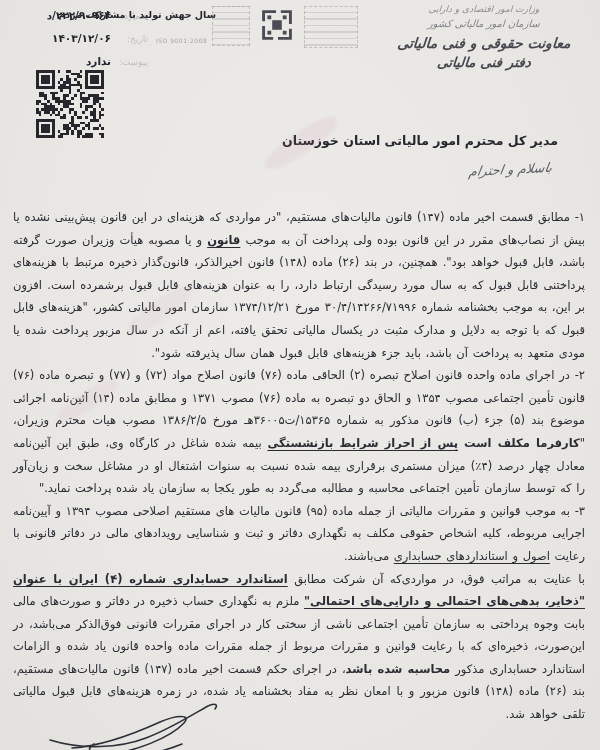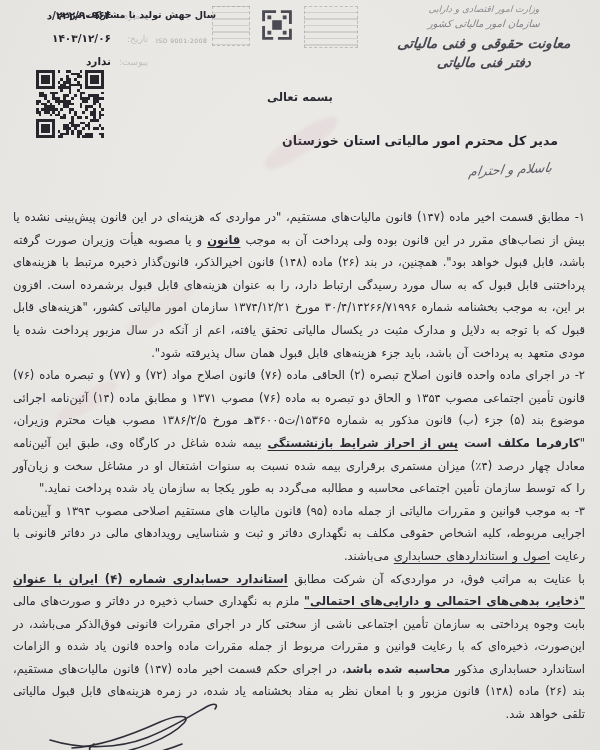--- a/index.html
+++ b/index.html
@@ -322,21 +322,20 @@
     </svg>
   </div>
 
   <div class="org-col">
     <div class="org-1">وزارت امور اقتصادی و دارایی</div>
     <div class="org-2">سازمان امور مالیاتی کشور</div>
     <div class="org-3">معاونت حقوقی و فنی مالیاتی</div>
     <div class="org-4">دفتر فنی مالیاتی</div>
   </div>
 
-  <div class="besmele">بسمه تعالی</div>
 
   <div class="recipient">
     <div class="rec-title">مدیر کل محترم امور مالیاتی استان خوزستان</div>
     <div><span class="salutation">باسلام و احترام</span></div>
   </div>
 
   <div class="body-text">
     <div>
         <p class="para"><span>۱- مطابق قسمت اخیر ماده (۱۴۷) قانون مالیات‌های مستقیم، "در مواردی که هزینه‌ای در این قانون پیش‌بینی نشده یا بیش از نصاب‌های مقرر در این قانون بوده ولی پرداخت آن به موجب </span><span class="seg-b seg-u">قانون</span><span> و یا مصوبه هیأت وزیران صورت گرفته باشد، قابل قبول خواهد بود". همچنین، در بند (۲۶) ماده (۱۴۸) قانون اخیرالذکر، قانون‌گذار ذخیره مرتبط با هزینه‌های پرداختنی قابل قبول که به سال مورد رسیدگی ارتباط دارد، را به عنوان هزینه‌های قابل قبول برشمرده است. افزون بر این، به موجب بخشنامه شماره ۳۰/۴/۱۴۲۶۶/۷۱۹۹۶ مورخ ۱۳۷۴/۱۲/۲۱ سازمان امور مالیاتی کشور، "هزینه‌های قابل قبول که با توجه به دلایل و مدارک مثبت در یکسال مالیاتی تحقق یافته، اعم از آنکه در سال مزبور پرداخت شده یا مودی متعهد به پرداخت آن باشد، باید جزء هزینه‌های قابل قبول همان سال پذیرفته شود".</span></p>
         <p class="para"><span>۲- در اجرای ماده واحده قانون اصلاح تبصره (۲) الحاقی ماده (۷۶) قانون اصلاح مواد (۷۲) و (۷۷) و تبصره ماده (۷۶) قانون تأمین اجتماعی مصوب ۱۳۵۴ و الحاق دو تبصره به ماده (۷۶) مصوب ۱۳۷۱ و مطابق ماده (۱۴) آئین‌نامه اجرائی موضوع بند (۵) جزء (ب) قانون مذکور به شماره ۱۵۳۶۵/ت۳۶۰۰۵هـ مورخ ۱۳۸۶/۲/۵ مصوب هیات محترم وزیران، "</span><span class="seg-b">کارفرما مکلف است </span><span class="seg-b seg-u">پس از احراز شرایط بازنشستگی</span><span> بیمه شده شاغل در کارگاه وی، طبق این آئین‌نامه معادل چهار درصد (۴٪) میزان مستمری برقراری بیمه شده نسبت به سنوات اشتغال او در مشاغل سخت و زیان‌آور را که توسط سازمان تأمین اجتماعی محاسبه و مطالبه می‌گردد به طور یکجا به سازمان یاد شده پرداخت نماید."</span></p>

